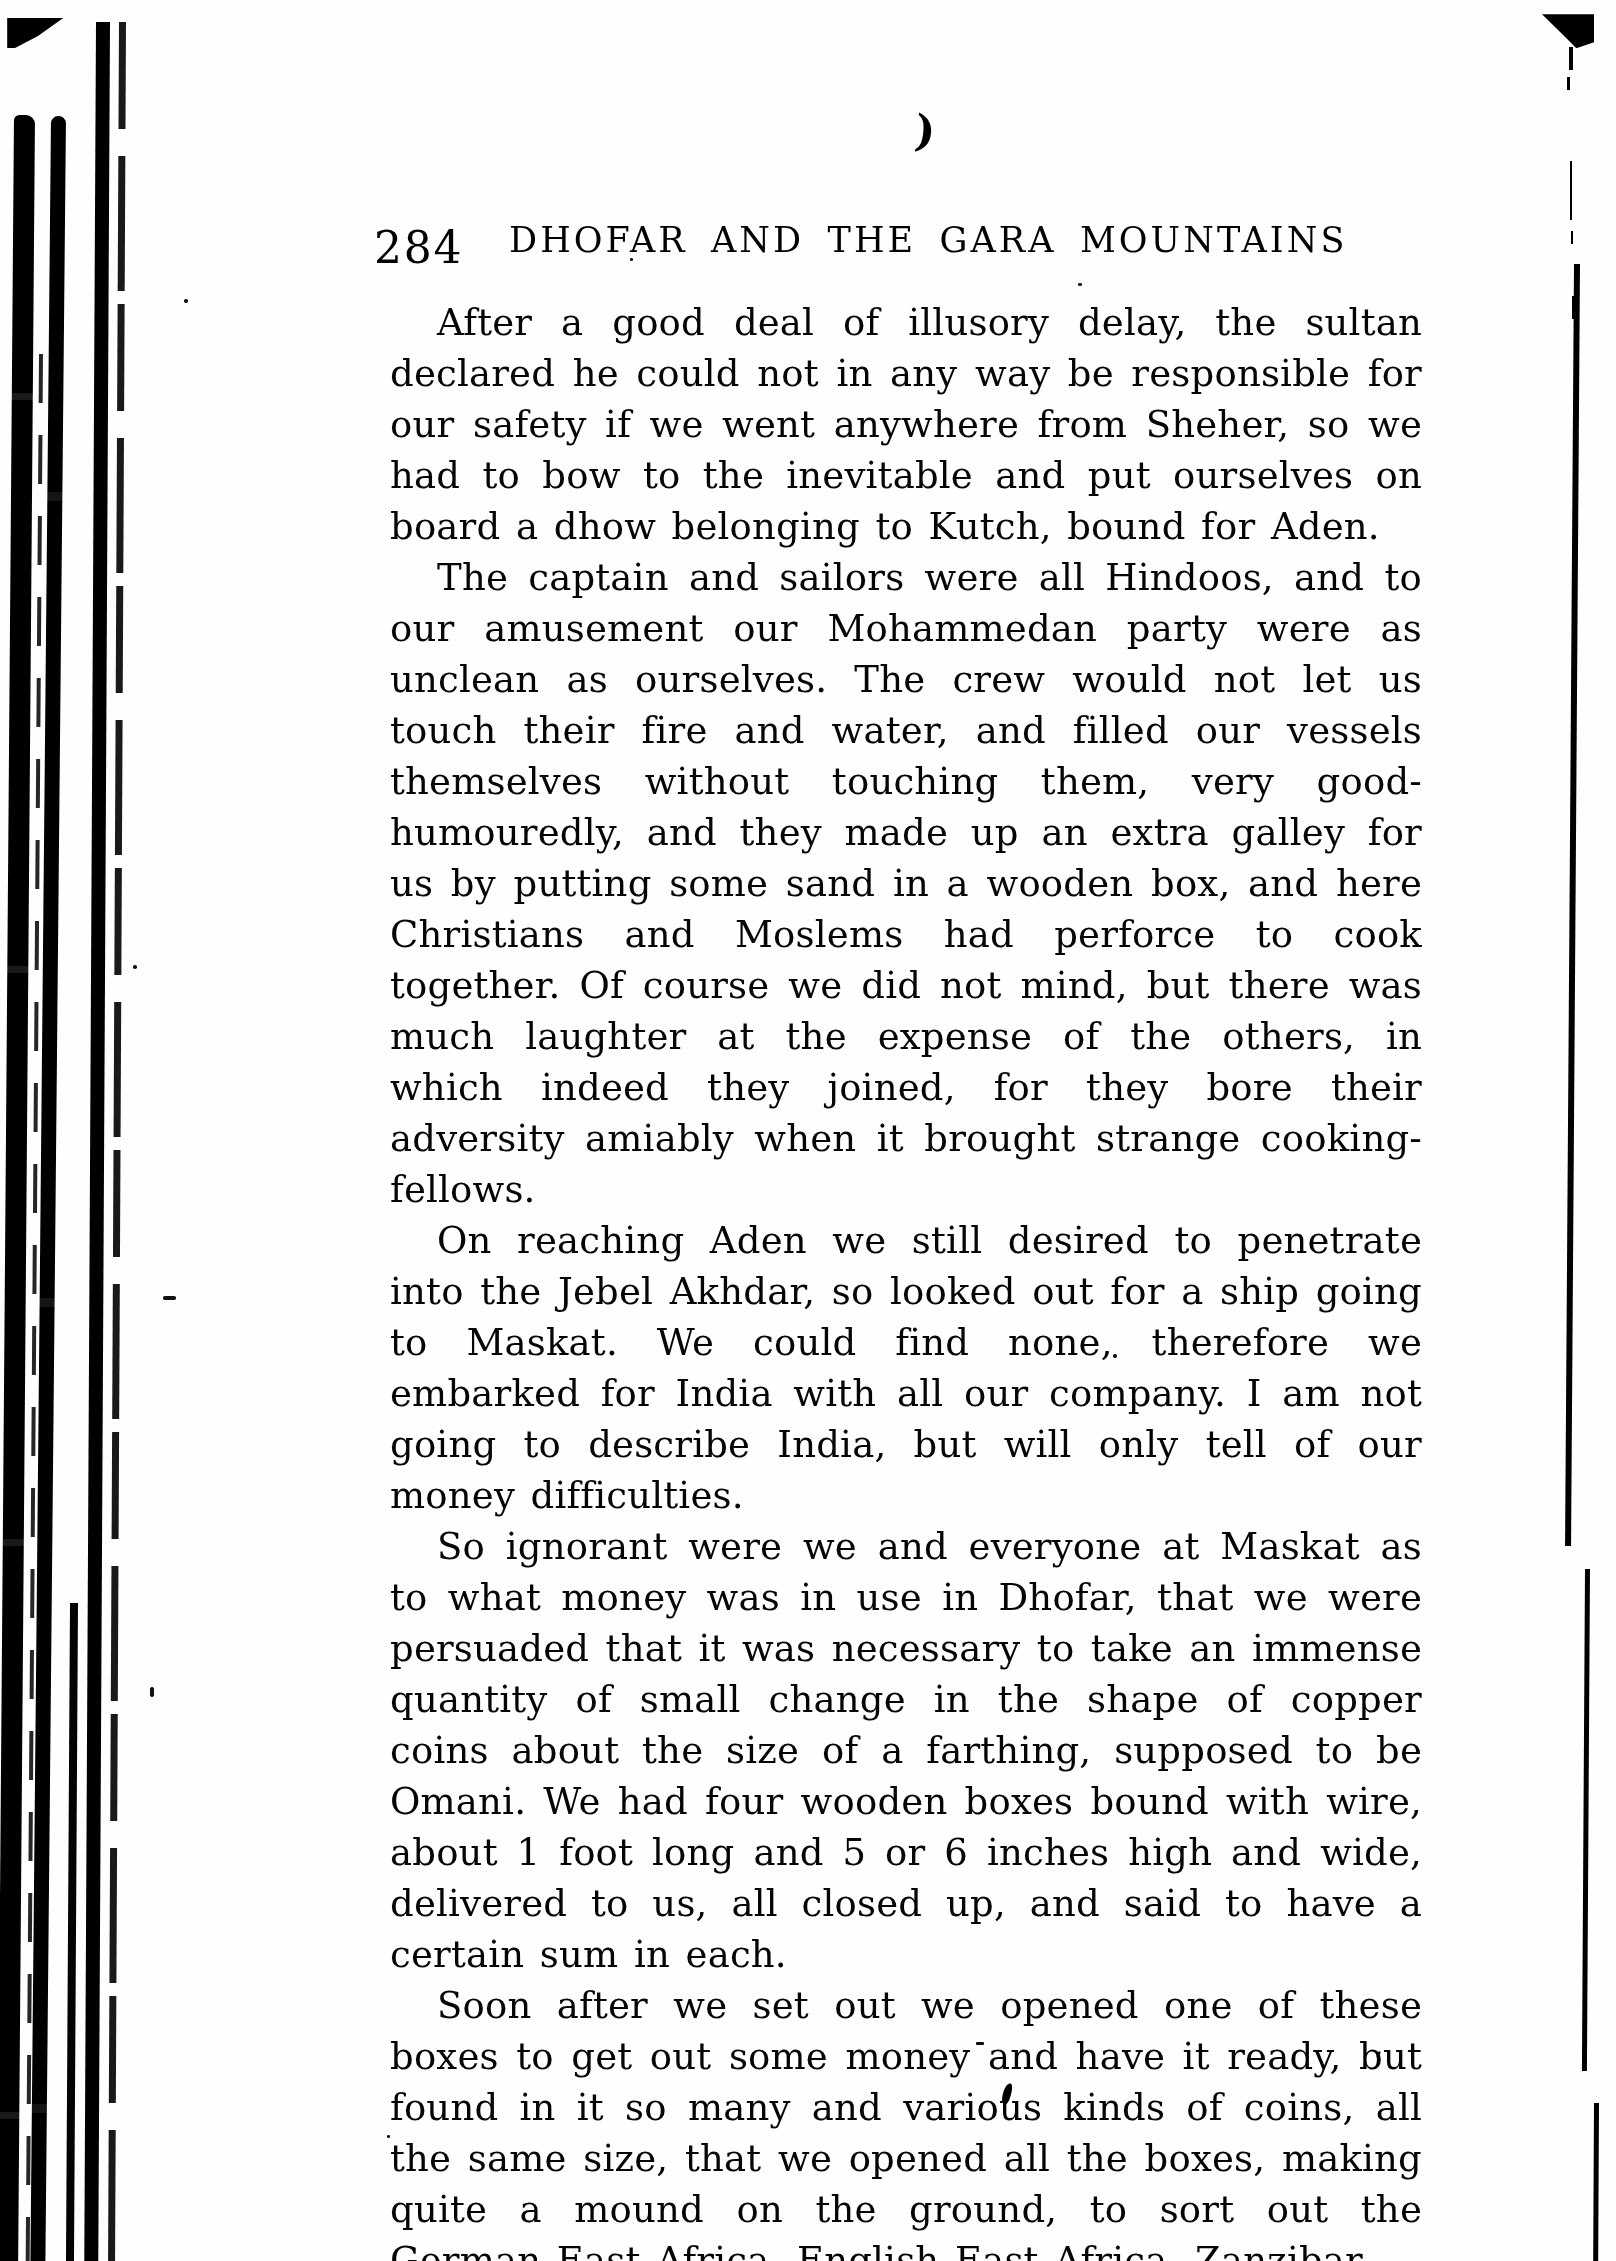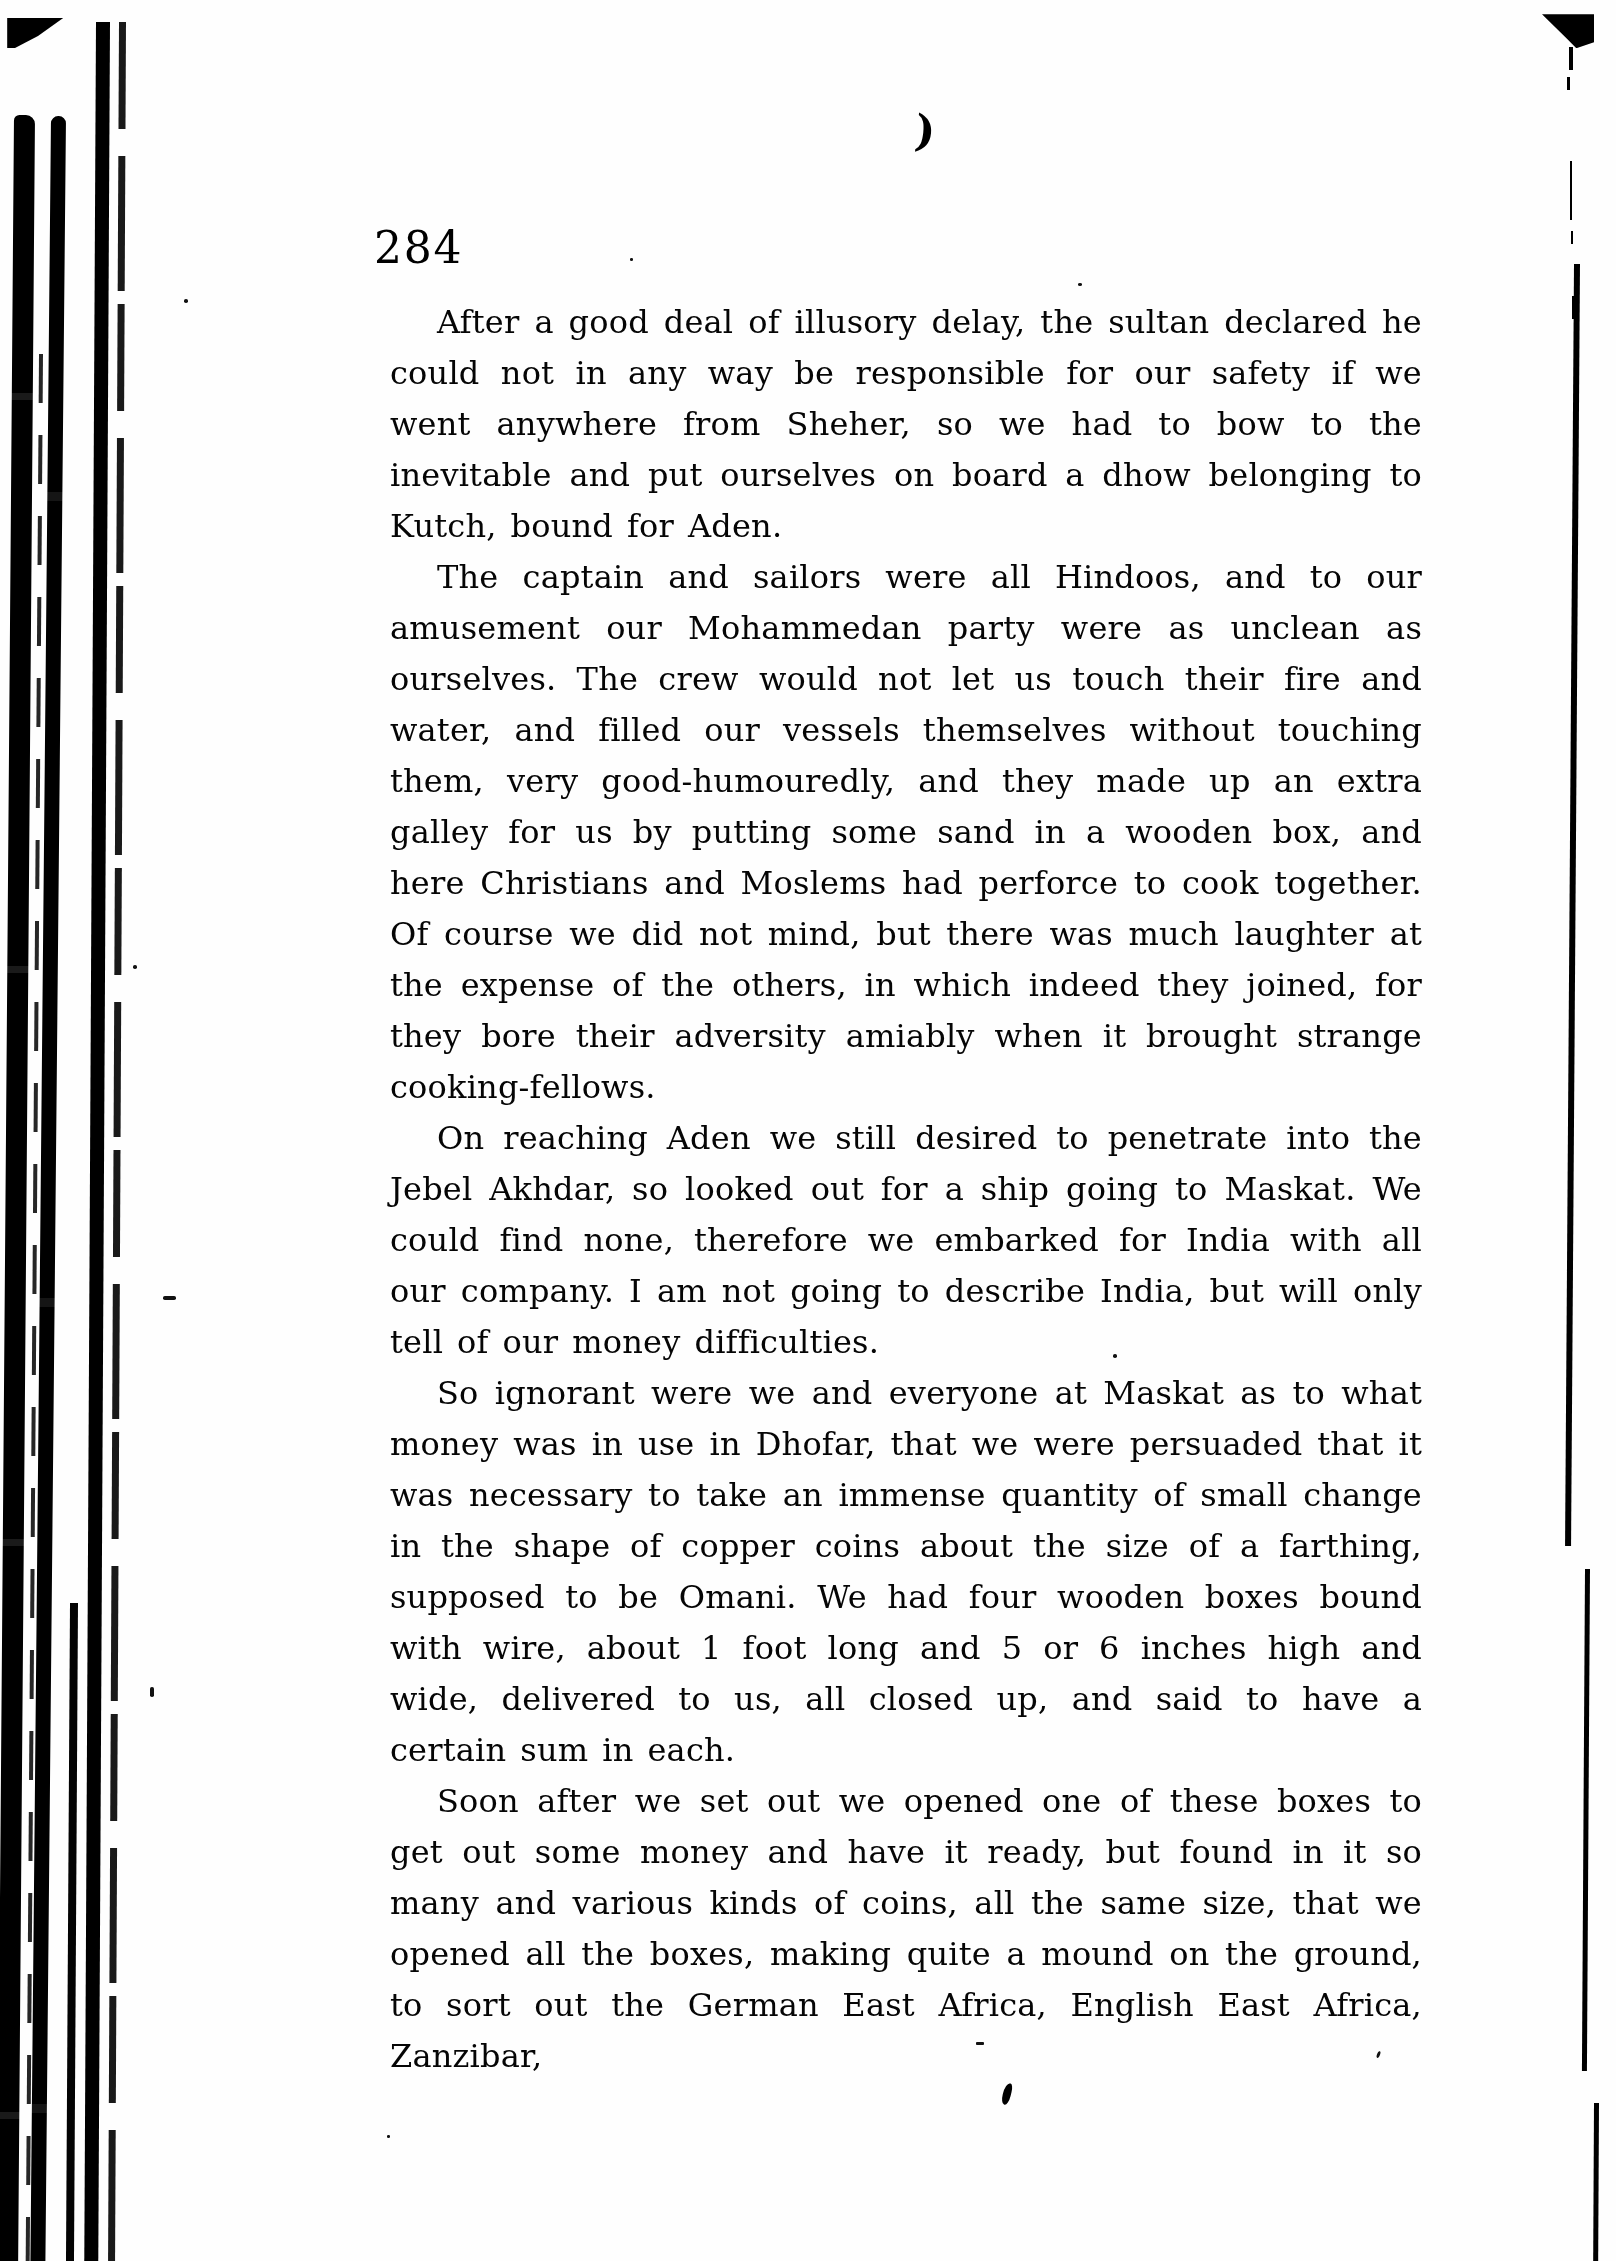--- a/index.html
+++ b/index.html
@@ -119,21 +119,21 @@
   .running-title {
     position: absolute; left: 509px; top: 220px; width: 913px;
     font-size: 35px; letter-spacing: 3.1px; word-spacing: 9px;
     white-space: nowrap; color: #000;
   }
   .text-block {
     position: absolute; left: 390px; top: 297px; width: 1032px;
   }
   .text-block p {
     margin: 0;
-    font-size: 32px;
+    font-size: 37px;
     line-height: 51px;
     text-align: justify;
     text-indent: 47px;
     word-spacing: 3.6px;
     letter-spacing: 0.2px;
     color: #050505;
   }
 </style>
 </head>
 <body>
@@ -166,20 +166,21 @@
   <div class="speck sp3"></div>
   <div class="speck sp4"></div>
   <div class="speck sp5"></div>
   <div class="speck sp6"></div>
   <div class="speck sp7"></div>
   <div class="speck sp8"></div>
   <div class="speck sp9"></div>
   <div class="speck sp10"></div>
 
   <div class="page-number">284</div>
+  <div class="running-title">DHOFAR AND THE GARA MOUNTAINS</div>
 
   <div class="text-block">
     <p>After a good deal of illusory delay, the sultan declared he could not in any way be responsible for our safety if we went anywhere from Sheher, so we had to bow to the inevitable and put ourselves on board a dhow belonging to Kutch, bound for Aden.</p>
     <p>The captain and sailors were all Hindoos, and to our amusement our Mohammedan party were as unclean as ourselves.  The crew would not let us touch their fire and water, and filled our vessels themselves without touching them, very good-humouredly, and they made up an extra galley for us by putting some sand in a wooden box, and here Christians and Moslems had perforce to cook together.  Of course we did not mind, but there was much laughter at the expense of the others, in which indeed they joined, for they bore their adversity amiably when it brought strange cooking-fellows.</p>
     <p>On reaching Aden we still desired to penetrate into the Jebel Akhdar, so looked out for a ship going to Maskat. We could find none, therefore we embarked for India with all our company.  I am not going to describe India, but will only tell of our money difficulties.</p>
     <p>So ignorant were we and everyone at Maskat as to what money was in use in Dhofar, that we were persuaded that it was necessary to take an immense quantity of small change in the shape of copper coins about the size of a farthing, supposed to be Omani.  We had four wooden boxes bound with wire, about 1 foot long and 5 or 6 inches high and wide, delivered to us, all closed up, and said to have a certain sum in each.</p>
     <p>Soon after we set out we opened one of these boxes to get out some money and have it ready, but found in it so many and various kinds of coins, all the same size, that we opened all the boxes, making quite a mound on the ground, to sort out the German East Africa, English East Africa, Zanzibar,</p>
   </div>
 
 </div>

